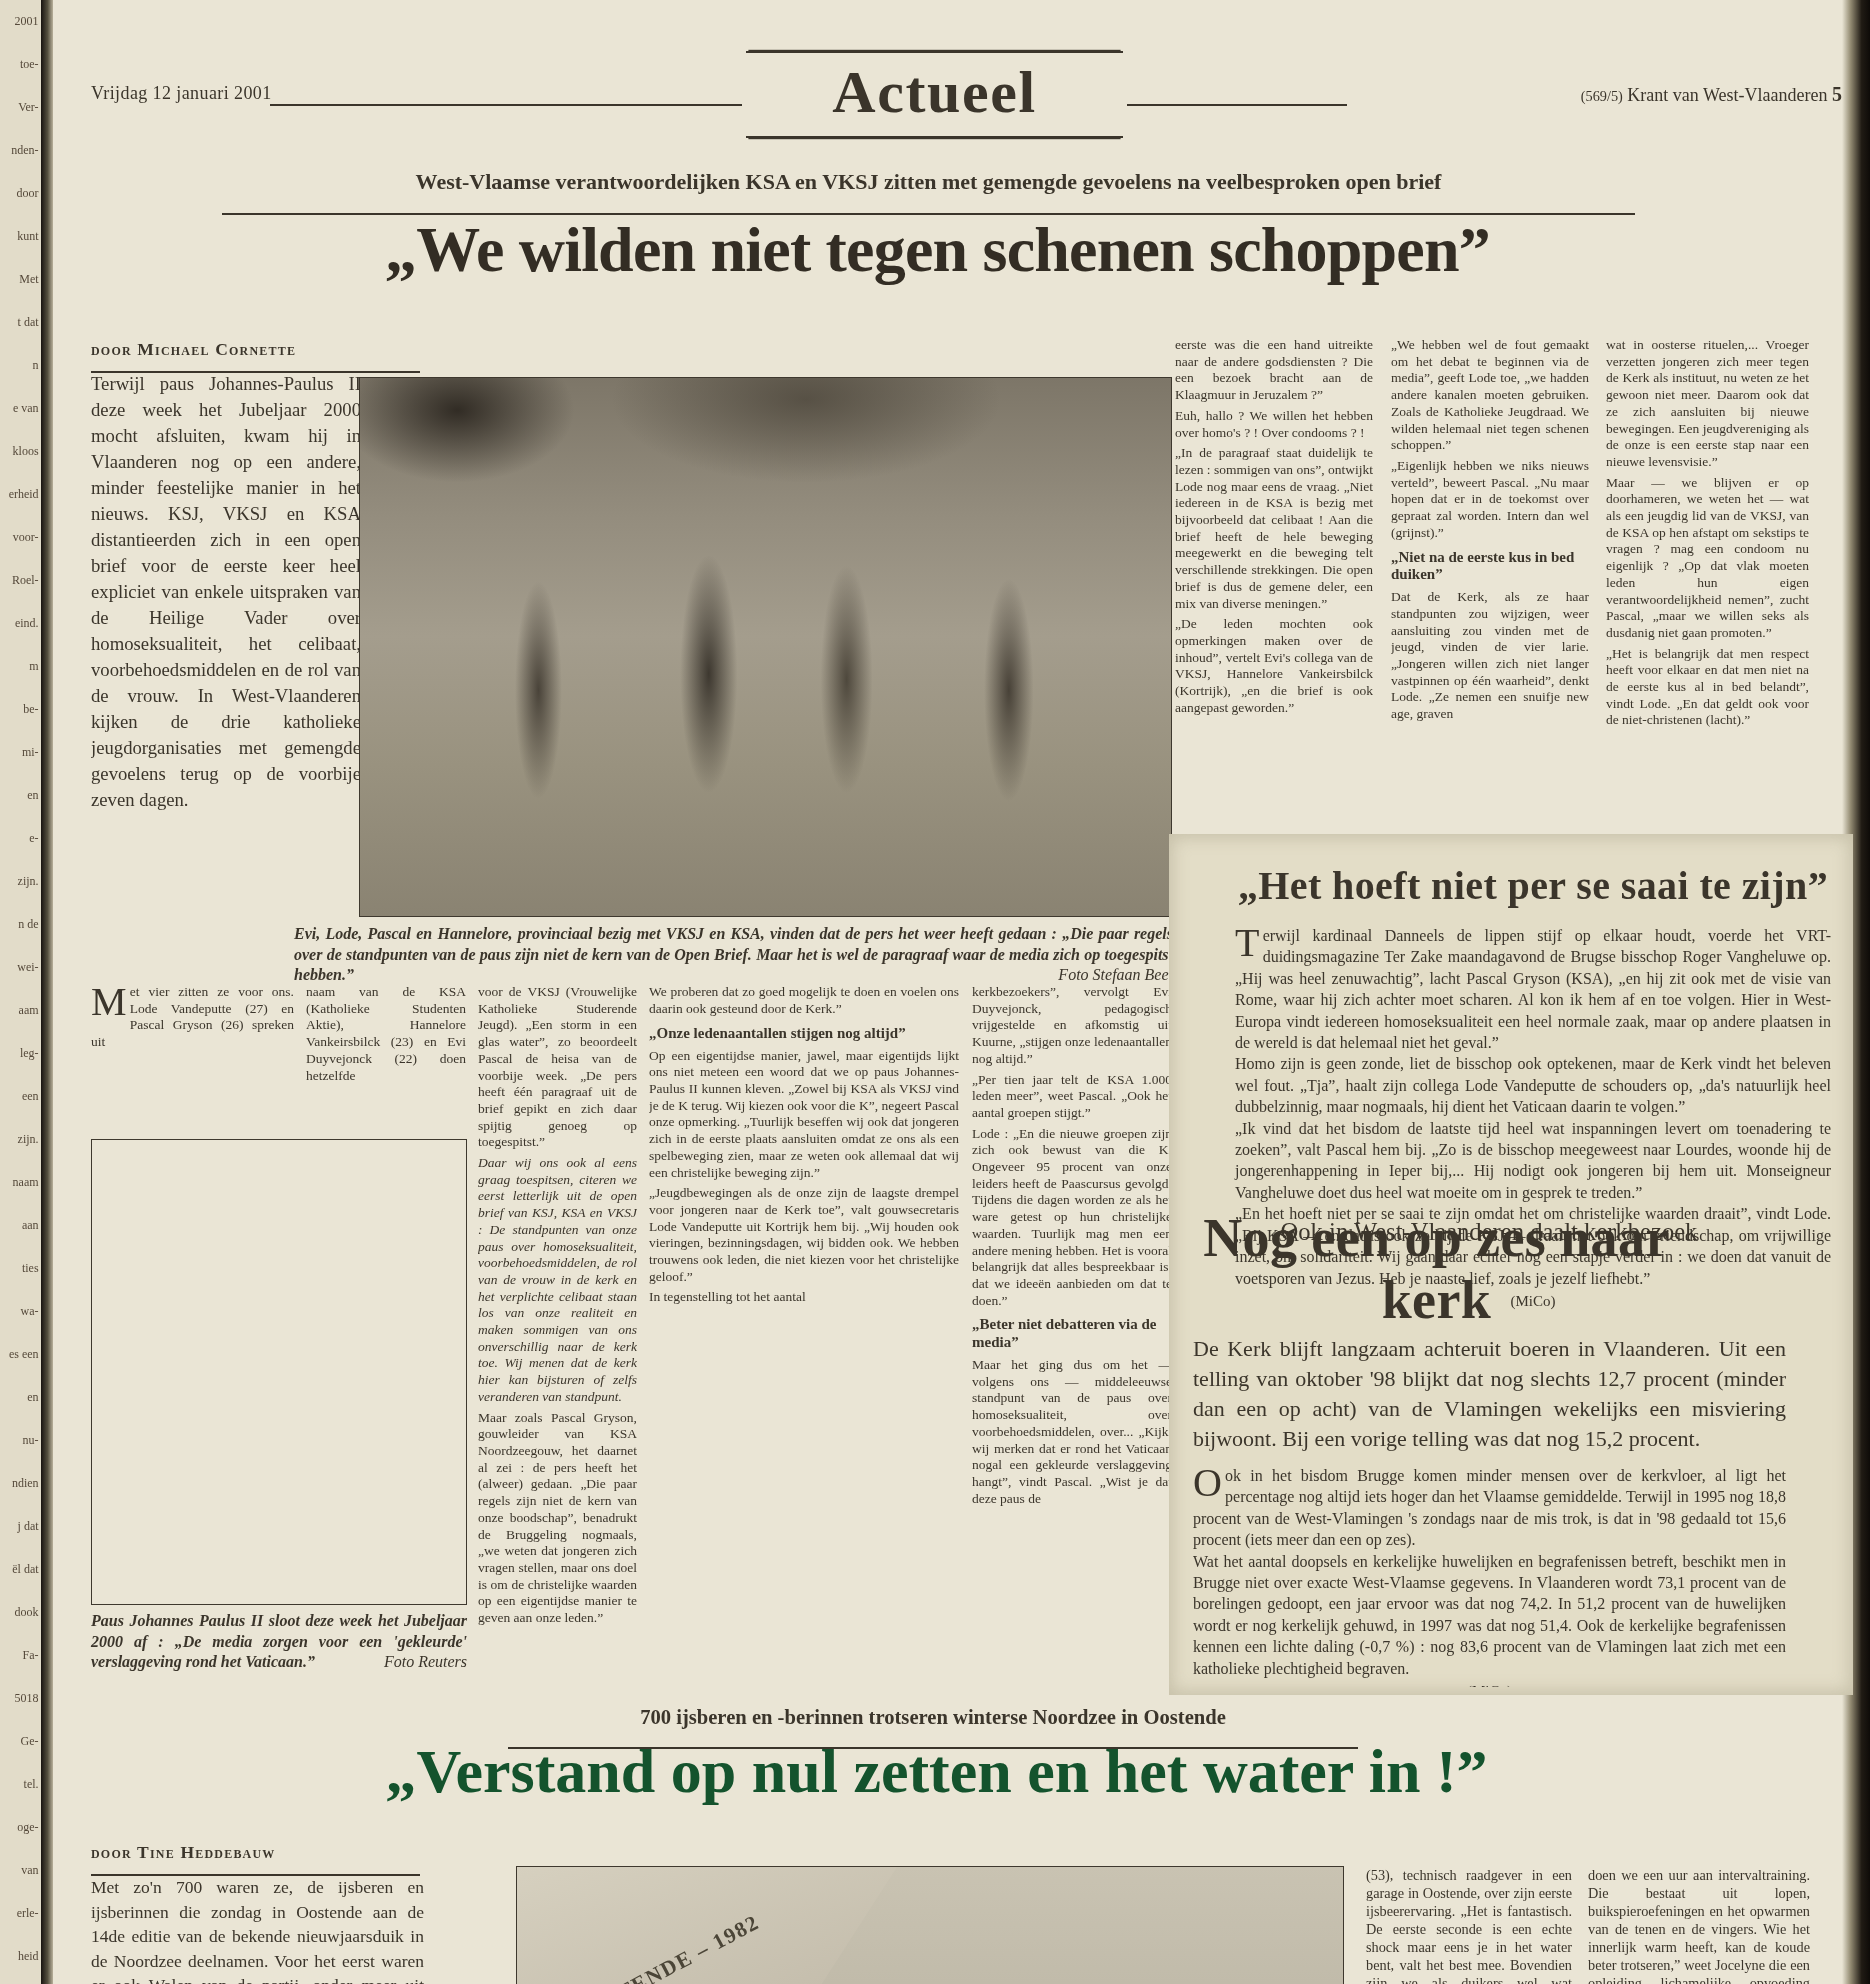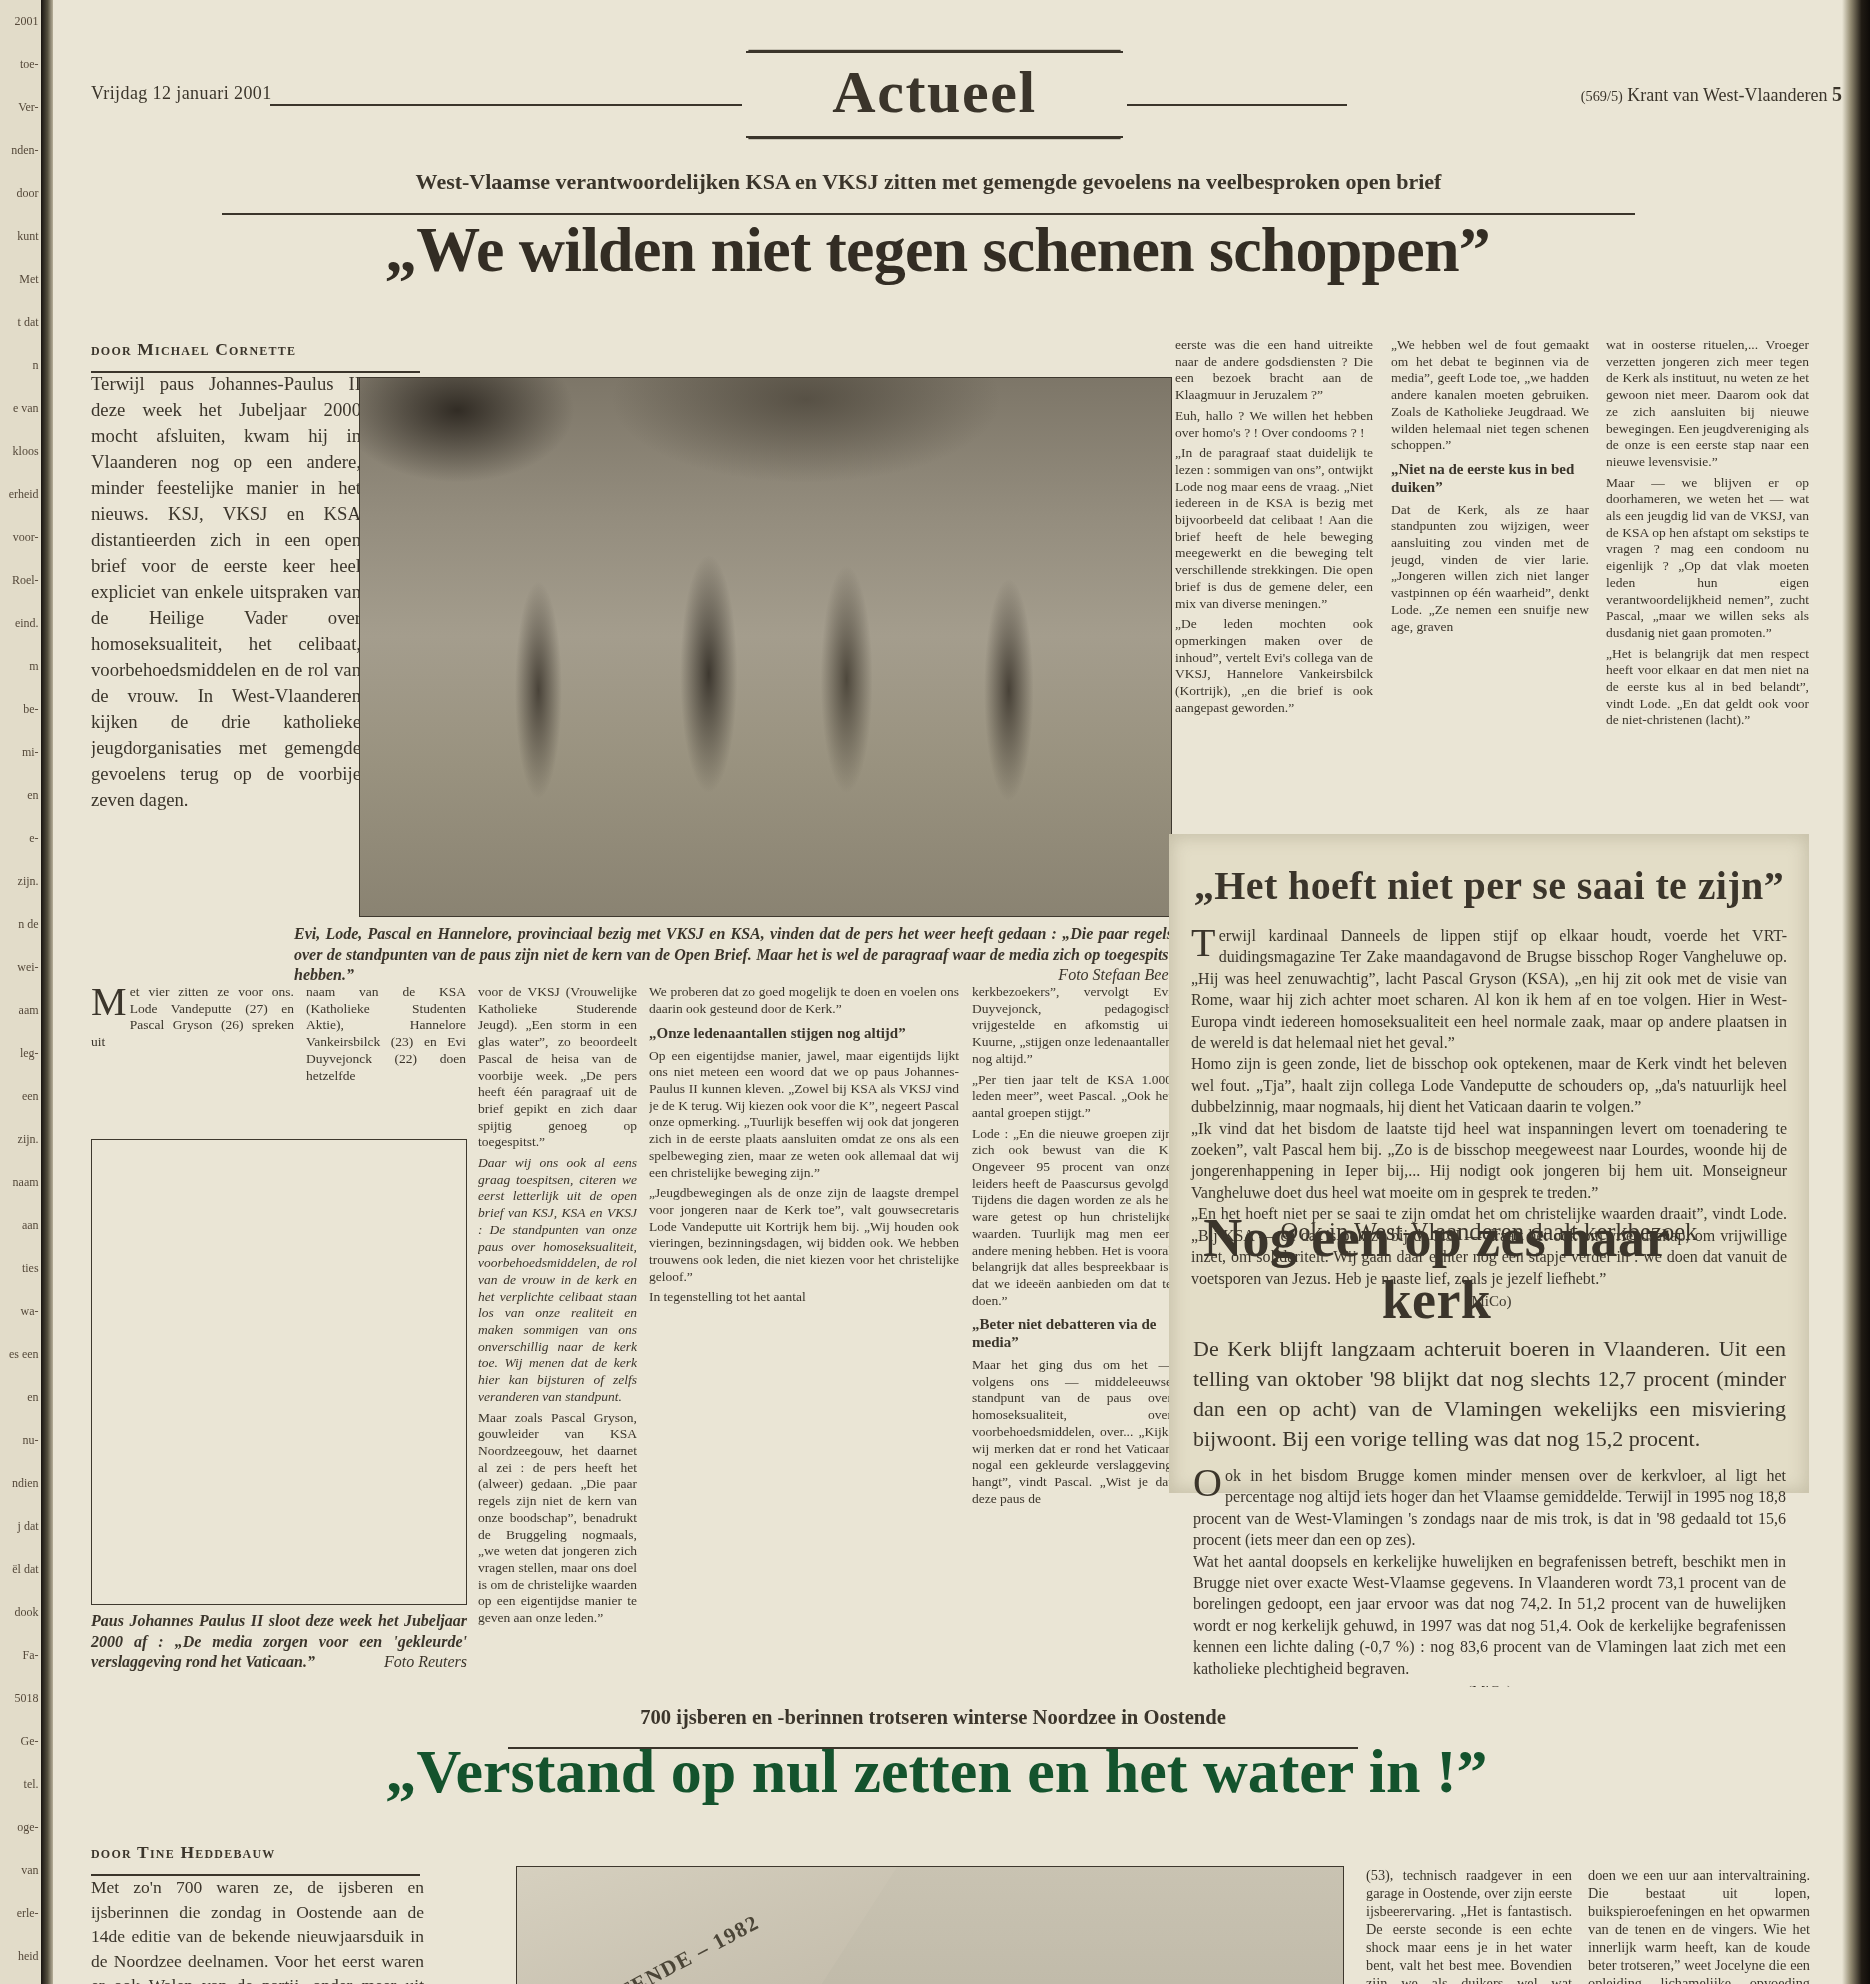--- a/index.html
+++ b/index.html
@@ -189,30 +189,31 @@
   </div>
 
   <div class="abs bodytxt jus" style="left:1175px;top:337px;width:198px;height:488px;overflow:hidden;">
       <p>eerste was die een hand uitreikte naar de andere godsdiensten ? Die een bezoek bracht aan de Klaagmuur in Jeruzalem ?”</p>
       <p>Euh, hallo ? We willen het hebben over homo's ? ! Over condooms ? !</p>
       <p>„In de paragraaf staat duidelijk te lezen : sommigen van ons”, ontwijkt Lode nog maar eens de vraag. „Niet iedereen in de KSA is bezig met bijvoorbeeld dat celibaat ! Aan die brief heeft de hele beweging meegewerkt en die beweging telt verschillende strekkingen. Die open brief is dus de gemene deler, een mix van diverse meningen.”</p>
       <p>„De leden mochten ook opmerkingen maken over de inhoud”, vertelt Evi's collega van de VKSJ, Hannelore Vankeirsbilck (Kortrijk), „en die brief is ook aangepast geworden.”</p>
   </div>
   <div class="abs bodytxt jus" style="left:1391px;top:337px;width:198px;height:488px;overflow:hidden;">
       <p>„We hebben wel de fout gemaakt om het debat te beginnen via de media”, geeft Lode toe, „we hadden andere kanalen moeten gebruiken. Zoals de Katholieke Jeugdraad. We wilden helemaal niet tegen schenen schoppen.”</p>
+      <p>„Eigenlijk hebben we niks nieuws verteld”, beweert Pascal. „Nu maar hopen dat er in de toekomst over gepraat zal worden. Intern dan wel (grijnst).”</p>
       <div class="colsub">„Niet na de eerste kus in bed duiken”</div>
       <p>Dat de Kerk, als ze haar standpunten zou wijzigen, weer aansluiting zou vinden met de jeugd, vinden de vier larie. „Jongeren willen zich niet langer vastpinnen op één waarheid”, denkt Lode. „Ze nemen een snuifje new age, graven</p>
   </div>
   <div class="abs bodytxt jus" style="left:1606px;top:337px;width:203px;height:488px;overflow:hidden;">
       <p>wat in oosterse rituelen,... Vroeger verzetten jongeren zich meer tegen de Kerk als instituut, nu weten ze het gewoon niet meer. Daarom ook dat ze zich aansluiten bij nieuwe bewegingen. Een jeugdvereniging als de onze is een eerste stap naar een nieuwe levensvisie.”</p>
       <p>Maar — we blijven er op doorhameren, we weten het — wat als een jeugdig lid van de VKSJ, van de KSA op hen afstapt om sekstips te vragen ? mag een condoom nu eigenlijk ? „Op dat vlak moeten leden hun eigen verantwoordelijkheid nemen”, zucht Pascal, „maar we willen seks als dusdanig niet gaan promoten.”</p>
       <p>„Het is belangrijk dat men respect heeft voor elkaar en dat men niet na de eerste kus al in bed belandt”, vindt Lode. „En dat geldt ook voor de niet-christenen (lacht).”</p>
   </div>
 
-  <div class="abs tintbox" style="left:1169px;top:834px;width:640px;height:659px;">
+  <div class="abs tintbox" style="left:1169px;top:834px;width:640px;height:861px;padding-left:44px;">
       <div class="boxtitle ctr" style="margin:28px 16px 16px 16px;">„Het hoeft niet per se saai te zijn”</div>
       <div class="boxtxt jus" style="margin:0 22px;">
           <p class="drop">Terwijl kardinaal Danneels de lippen stijf op elkaar houdt, voerde het VRT-duidingsmagazine Ter Zake maandagavond de Brugse bisschop Roger Vangheluwe op. „Hij was heel zenuwachtig”, lacht Pascal Gryson (KSA), „en hij zit ook met de visie van Rome, waar hij zich achter moet scharen. Al kon ik hem af en toe volgen. Hier in West-Europa vindt iedereen homoseksualiteit een heel normale zaak, maar op andere plaatsen in de wereld is dat helemaal niet het geval.”</p>
           <p>Homo zijn is geen zonde, liet de bisschop ook optekenen, maar de Kerk vindt het beleven wel fout. „Tja”, haalt zijn collega Lode Vandeputte de schouders op, „da's natuurlijk heel dubbelzinnig, maar nogmaals, hij dient het Vaticaan daarin te volgen.”</p>
           <p>„Ik vind dat het bisdom de laatste tijd heel wat inspanningen levert om toenadering te zoeken”, valt Pascal hem bij. „Zo is de bisschop meegeweest naar Lourdes, woonde hij de jongerenhappening in Ieper bij,... Hij nodigt ook jongeren bij hem uit. Monseigneur Vangheluwe doet dus heel wat moeite om in gesprek te treden.”</p>
           <p>„En het hoeft niet per se saai te zijn omdat het om christelijke waarden draait”, vindt Lode. „Bij KSA — en dat is ook zo bij de KSJ — draait het ook om vriendschap, om vrijwillige inzet, om solidariteit. Wij gaan daar echter nog een stapje verder in : we doen dat vanuit de voetsporen van Jezus. Heb je naaste lief, zoals je jezelf liefhebt.”</p>
           <div class="sig">(MiCo)</div>
       </div>
   </div>
 

